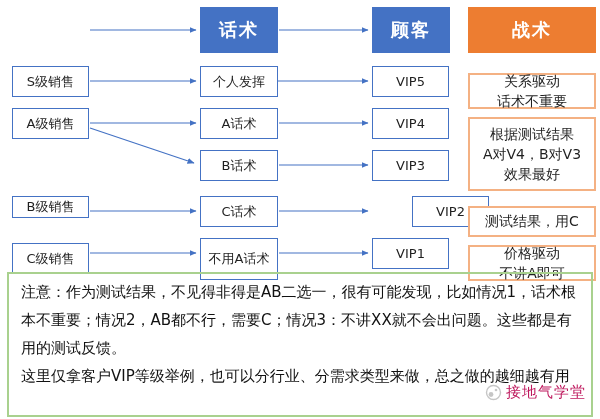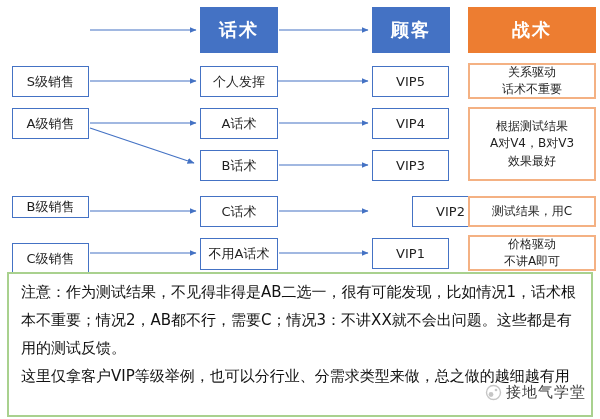--- a/index.html
+++ b/index.html
@@ -36,25 +36,26 @@
     box-sizing: border-box;
   }
   .tactic {
     position: absolute;
     display: flex;
     flex-direction: column;
     align-items: center;
     justify-content: center;
     background: #ffffff;
     border: 2px solid #F4B183;
-    font-size: 12px;
+    font-size: 14px;
     color: #1f1f1f;
     line-height: 1.45;
     box-sizing: border-box;
     text-align: center;
+    margin-top: 10px;
   }
   .note {
     position: absolute;
     left: 7px;
     top: 272px;
     width: 586px;
     height: 145px;
     border: 2px solid #A9D18E;
     box-sizing: border-box;
     padding: 4px 12px 16px 12px;
@@ -62,21 +63,21 @@
     line-height: 28px;
     color: #111111;
   }
   .watermark {
     position: absolute;
     right: 14px;
     top: 383px;
     display: flex;
     align-items: center;
     gap: 4px;
-    color: #404040;
+    color: #be185d;
     font-size: 15px;
     letter-spacing: 1px;
   }
 </style>
 </head>
 <body>
 
 <div class="stage">
 
   <svg class="arrow-layer" width="600" height="419" viewBox="0 0 600 419">
@@ -105,21 +106,21 @@
 
   <div class="node" style="left:12px; top:66px;  width:77px; height:31px;">S级销售</div>
   <div class="node" style="left:12px; top:108px; width:77px; height:31px;">A级销售</div>
   <div class="node" style="left:12px; top:196px; width:77px; height:22px;">B级销售</div>
   <div class="node" style="left:12px; top:243px; width:77px; height:31px;">C级销售</div>
 
   <div class="node" style="left:200px; top:66px;  width:78px; height:31px;">个人发挥</div>
   <div class="node" style="left:200px; top:108px; width:78px; height:31px;">A话术</div>
   <div class="node" style="left:200px; top:150px; width:78px; height:31px;">B话术</div>
   <div class="node" style="left:200px; top:196px; width:78px; height:31px;">C话术</div>
-  <div class="node" style="left:200px; top:238px; width:78px; height:32px;">不用A话术</div>
+  <div class="node" style="left:200px; top:238px; width:78px; height:42px;">不用A话术</div>
 
   <div class="node" style="left:372px; top:66px;  width:77px; height:31px;">VIP5</div>
   <div class="node" style="left:372px; top:108px; width:77px; height:31px;">VIP4</div>
   <div class="node" style="left:372px; top:150px; width:77px; height:31px;">VIP3</div>
   <div class="node" style="left:372px; top:196px; width:77px; height:31px;margin-left:40px;">VIP2</div>
   <div class="node" style="left:372px; top:238px; width:77px; height:31px;">VIP1</div>
 
   <div class="tactic" style="left:468px; top:63px; width:128px; height:36px;">
     <div>关系驱动</div>
     <div>话术不重要</div>

